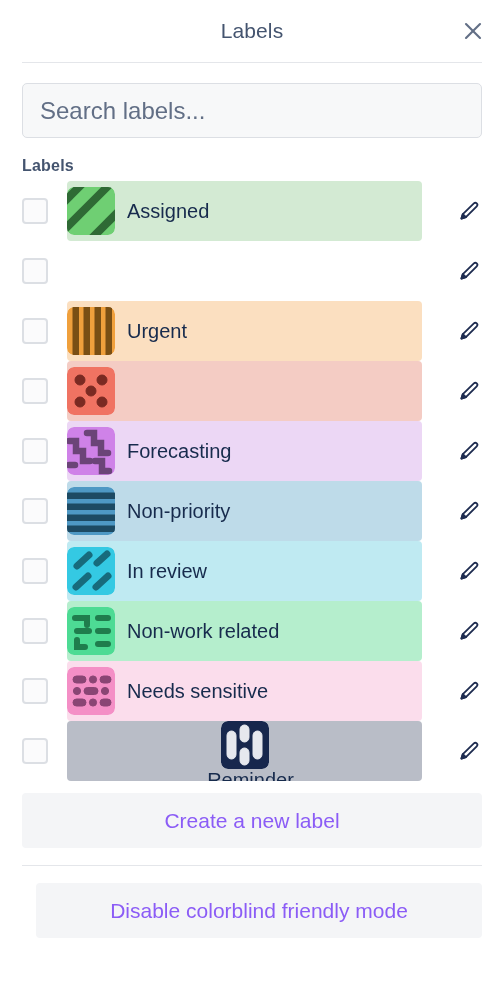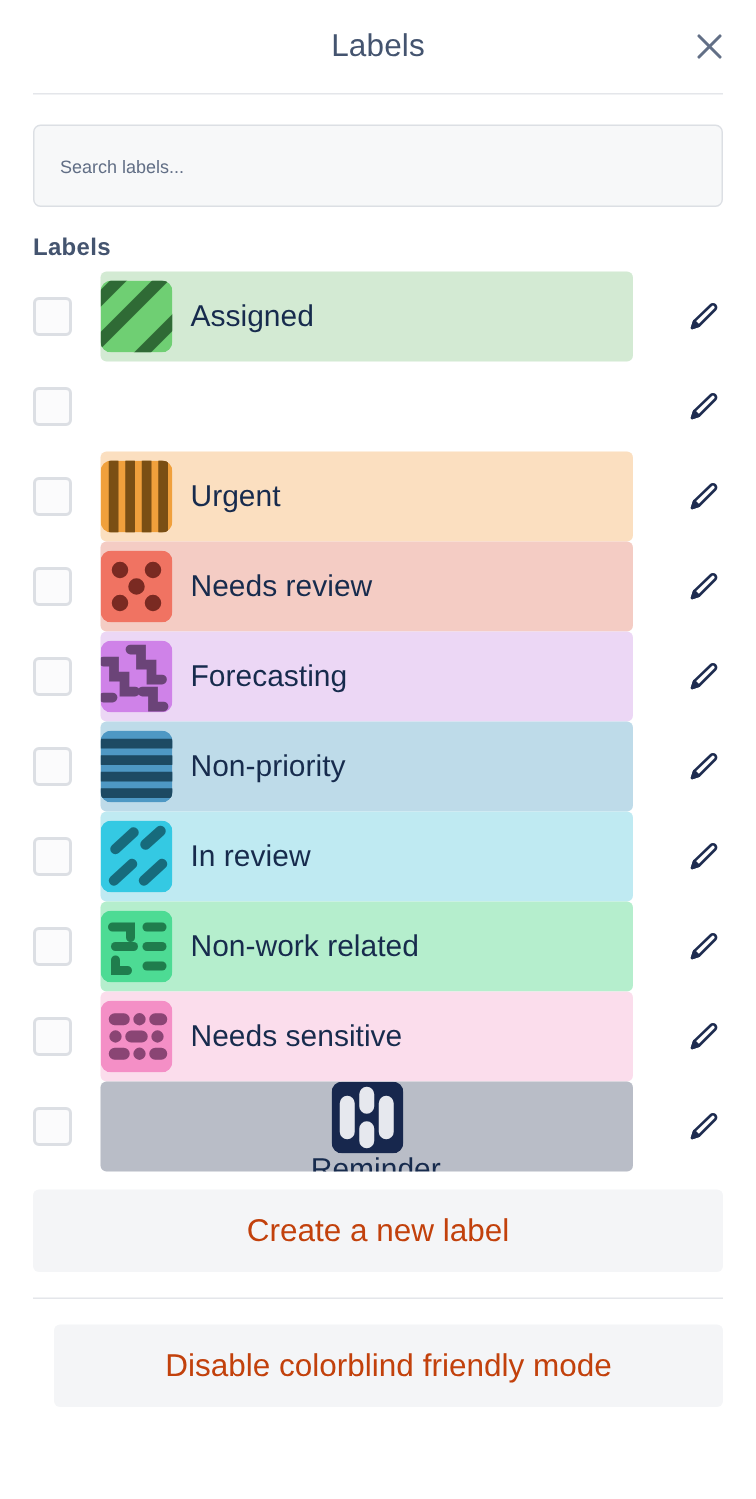--- a/index.html
+++ b/index.html
@@ -30,21 +30,21 @@
 
   
   .search-wrap { padding: 20px 22px 0 22px; }
   .search-input {
     width: 100%; height: 55px;
     background: #f7f8f9;
     border: 1px solid #dcdfe4;
     border-radius: 5px;
     padding: 0 17px;
     font-family: "Liberation Sans", sans-serif;
-    font-size: 12px; color: #ef4444;
+    font-size: 24px; color: #ef4444;
   }
   .search-input::placeholder { color: #626f86; }
 
   
   .section-title {
     margin: 19px 0 6px 22px;
     font-size: 16px; font-weight: bold; color: #44546f; letter-spacing: .2px;
   }
 
   
@@ -83,21 +83,21 @@
     color: #1e2c50; border-radius: 6px;
   }
   .edit-btn svg { display:block; }
 
   
   .footer { padding: 12px 22px 0 22px; }
   .wide-btn {
     width: 100%; height: 55px;
     background: #f4f5f7; border: none; border-radius: 4px;
     font-family: "Liberation Sans", sans-serif;
-    font-size: 21px; color: #c2410c; cursor: pointer;
+    font-size: 21px; color: #8b5cf6; cursor: pointer;
   }
   .footer-divider { height:1px; background:#e4e6ea; margin: 17px 22px 0 22px; }
   .footer2 { padding: 17px 22px 0 22px; margin-left: 14px; }
 </style>
 </head>
 <body>
 
 <div class="popover">
 
   <div class="header">
@@ -195,21 +195,20 @@
                 <g fill="#7a2a22">
                   <circle cx="13" cy="13" r="5"></circle>
                   <circle cx="35" cy="13" r="5"></circle>
                   <circle cx="24" cy="24" r="5"></circle>
                   <circle cx="13" cy="35" r="5"></circle>
                   <circle cx="35" cy="35" r="5"></circle>
                 </g>
               </g>
             </svg>
           </div>
-          <span class="chip-text">Needs review</span>
         </div>
         <button class="edit-btn">
           <span>
             <svg width="23" height="23" viewBox="0 0 24 24" fill="none" stroke="currentColor" stroke-width="1.9" stroke-linecap="round" stroke-linejoin="round">
               <path d="M17.6 3.6a2.1 2.1 0 0 1 3 3L9.3 17.9 4.6 19.4l1.5-4.7z"></path>
               <path d="M4.6 19.4l1.5-4.7 3.2 3.2z" fill="currentColor"></path>
             </svg>
           </span>
         </button>
       </div>

